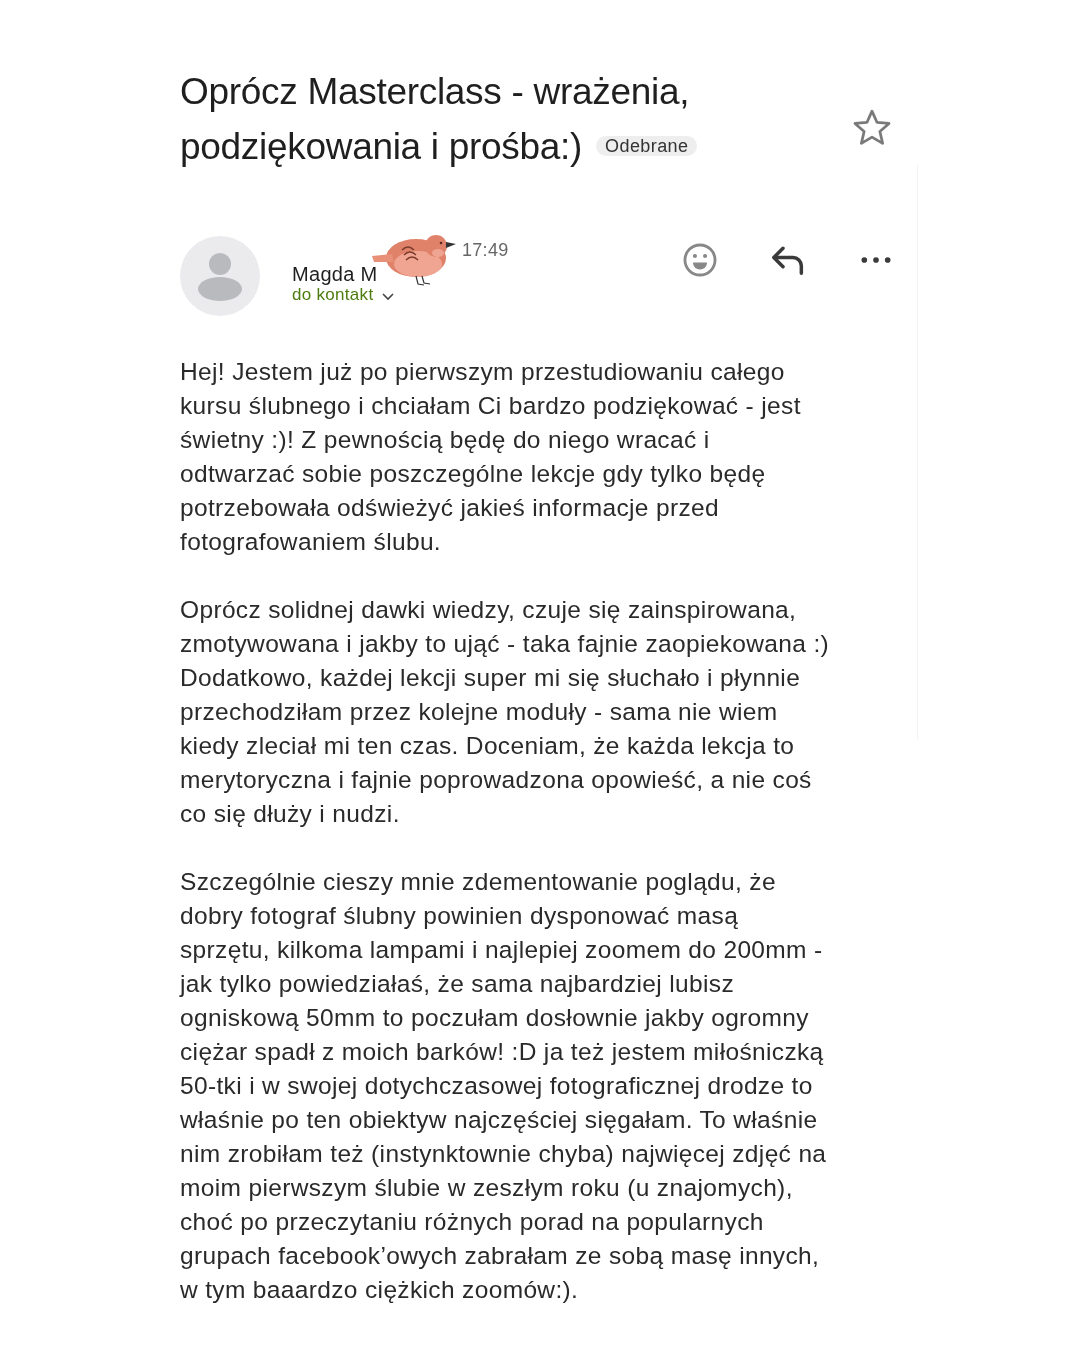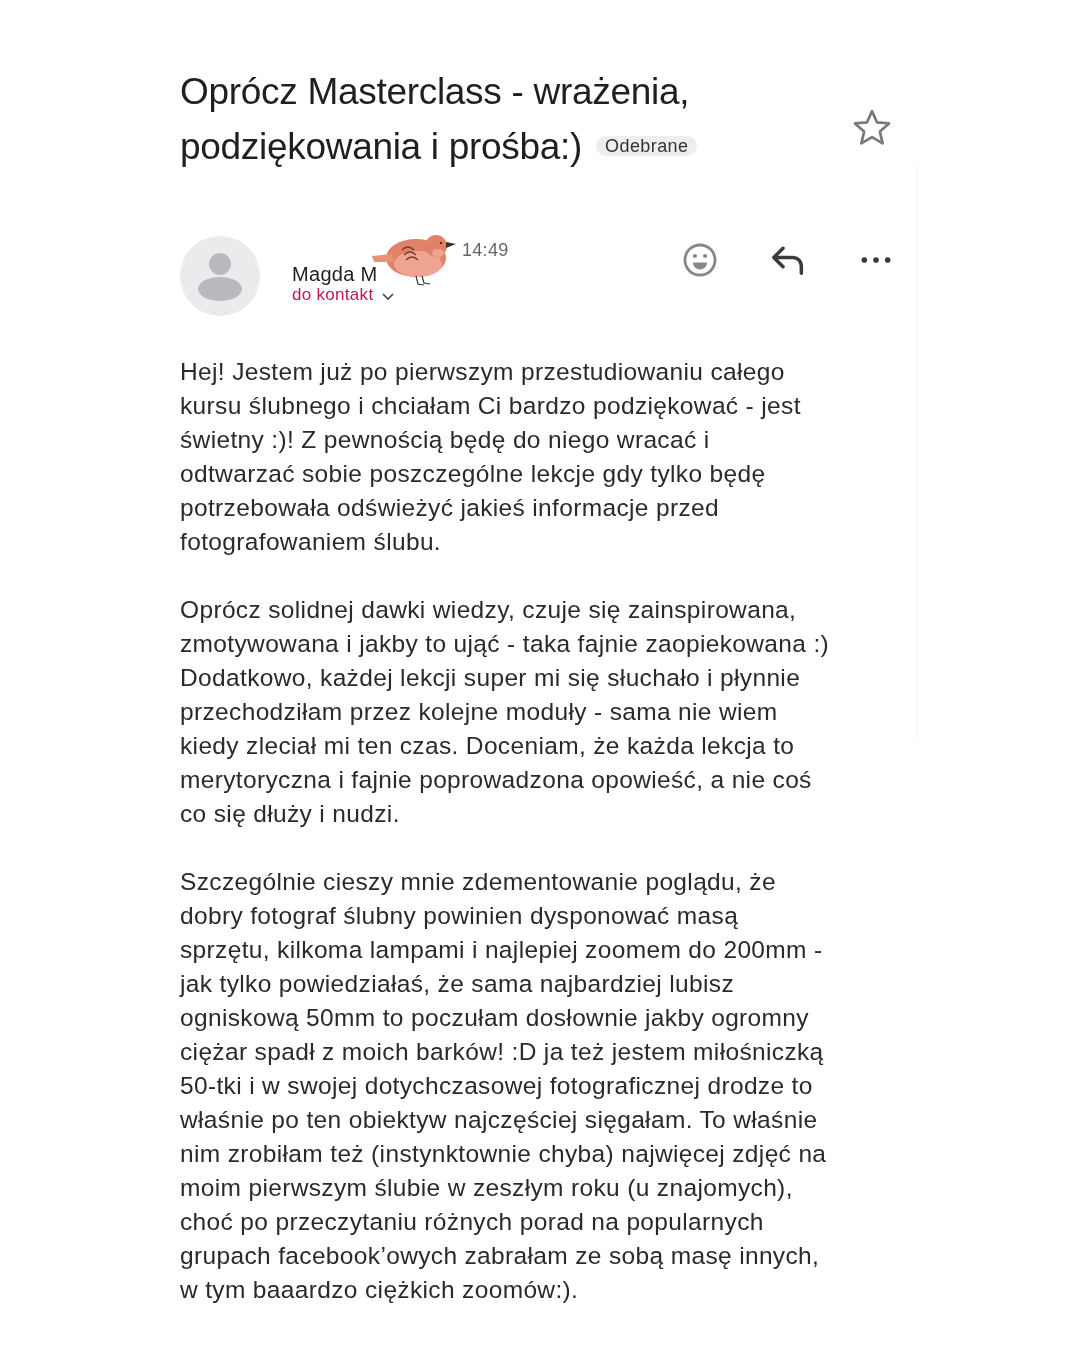--- a/index.html
+++ b/index.html
@@ -97,21 +97,21 @@
       top: 228px;
       width: 96px;
       height: 62px;
     }
     .recipient {
       position: absolute;
       left: 292px;
       top: 283px;
       font-size: 17px;
       line-height: 24px;
-      color: #be185d;
+      color: #4d7c0f;
       letter-spacing: 0.3px;
       cursor: pointer;
     }
     .recipient .chev {
       display: inline-block;
       width: 14px; height: 10px;
       margin-left: 8px;
       vertical-align: middle;
     }
     .action {
@@ -174,21 +174,21 @@
     <ellipse cx="52" cy="36" rx="24" ry="13" fill="#f0a592"></ellipse>
     <path d="M6 28 L26 26 L28 34 L8 34 Z" fill="#e89078"></path>
     <circle cx="70" cy="18" r="11" fill="#e0826a"></circle>
     <ellipse cx="72" cy="25" rx="6" ry="4" fill="#f0a592"></ellipse>
     <path d="M80 14 L90 16 L80 20 Z" fill="#333333"></path>
     <circle cx="75" cy="15" r="1.3" fill="#5a2a20"></circle>
     <path d="M36 22 q6 -6 12 0 M38 27 q6 -6 12 0 M40 32 q6 -6 12 0" stroke="#7a3a2a" stroke-width="1.4" fill="none"></path>
     <path d="M50 48 L52 56 L58 57 M56 48 L58 55 L64 56" stroke="#333333" stroke-width="1.2" fill="none"></path>
   </svg>
 
-  <div class="sender-time">14:49</div>
+  <div class="sender-time">17:49</div>
 
   <div class="recipient">
     <span>do kontakt</span><svg class="chev" viewBox="0 0 14 10">
       <path d="M2 3 L7 8 L12 3" stroke="#444444" stroke-width="1.6" fill="none"></path>
     </svg>
   </div>
 
   <div class="action act-emoji">
     <svg width="38" height="38" viewBox="0 0 24 24">
       <circle cx="12" cy="12" r="9.5" fill="none" stroke="#888888" stroke-width="1.8"></circle>

